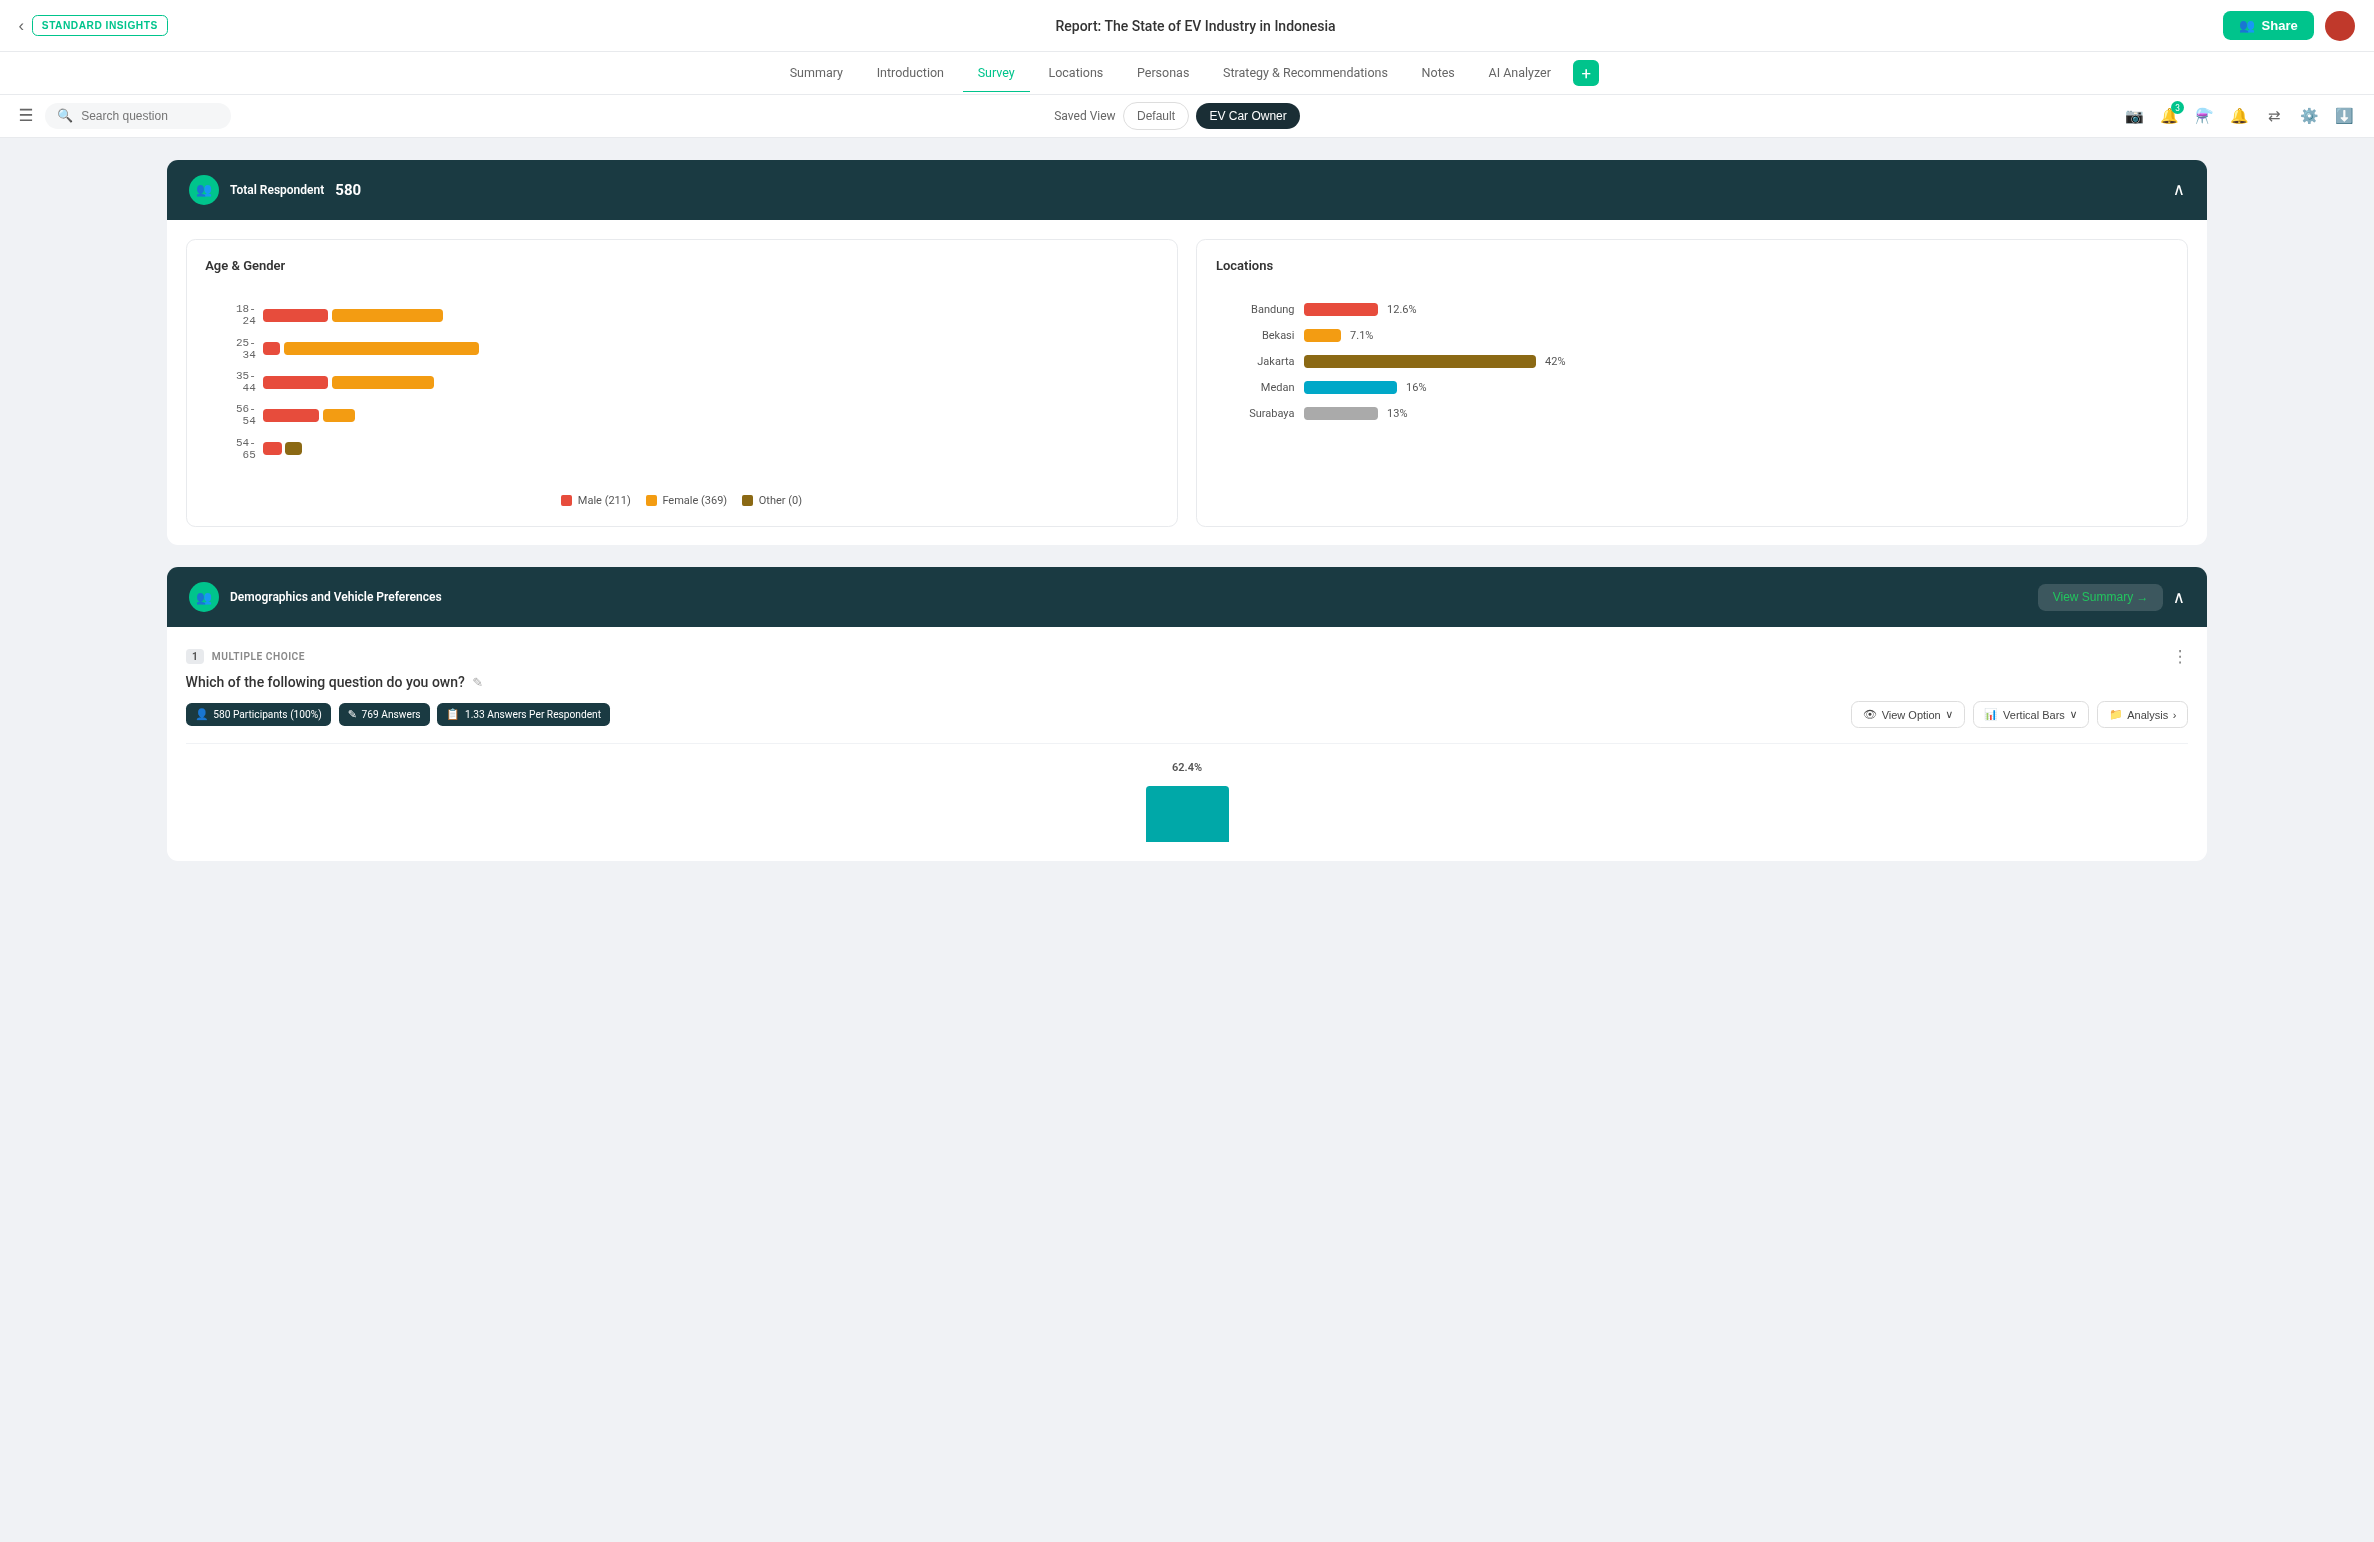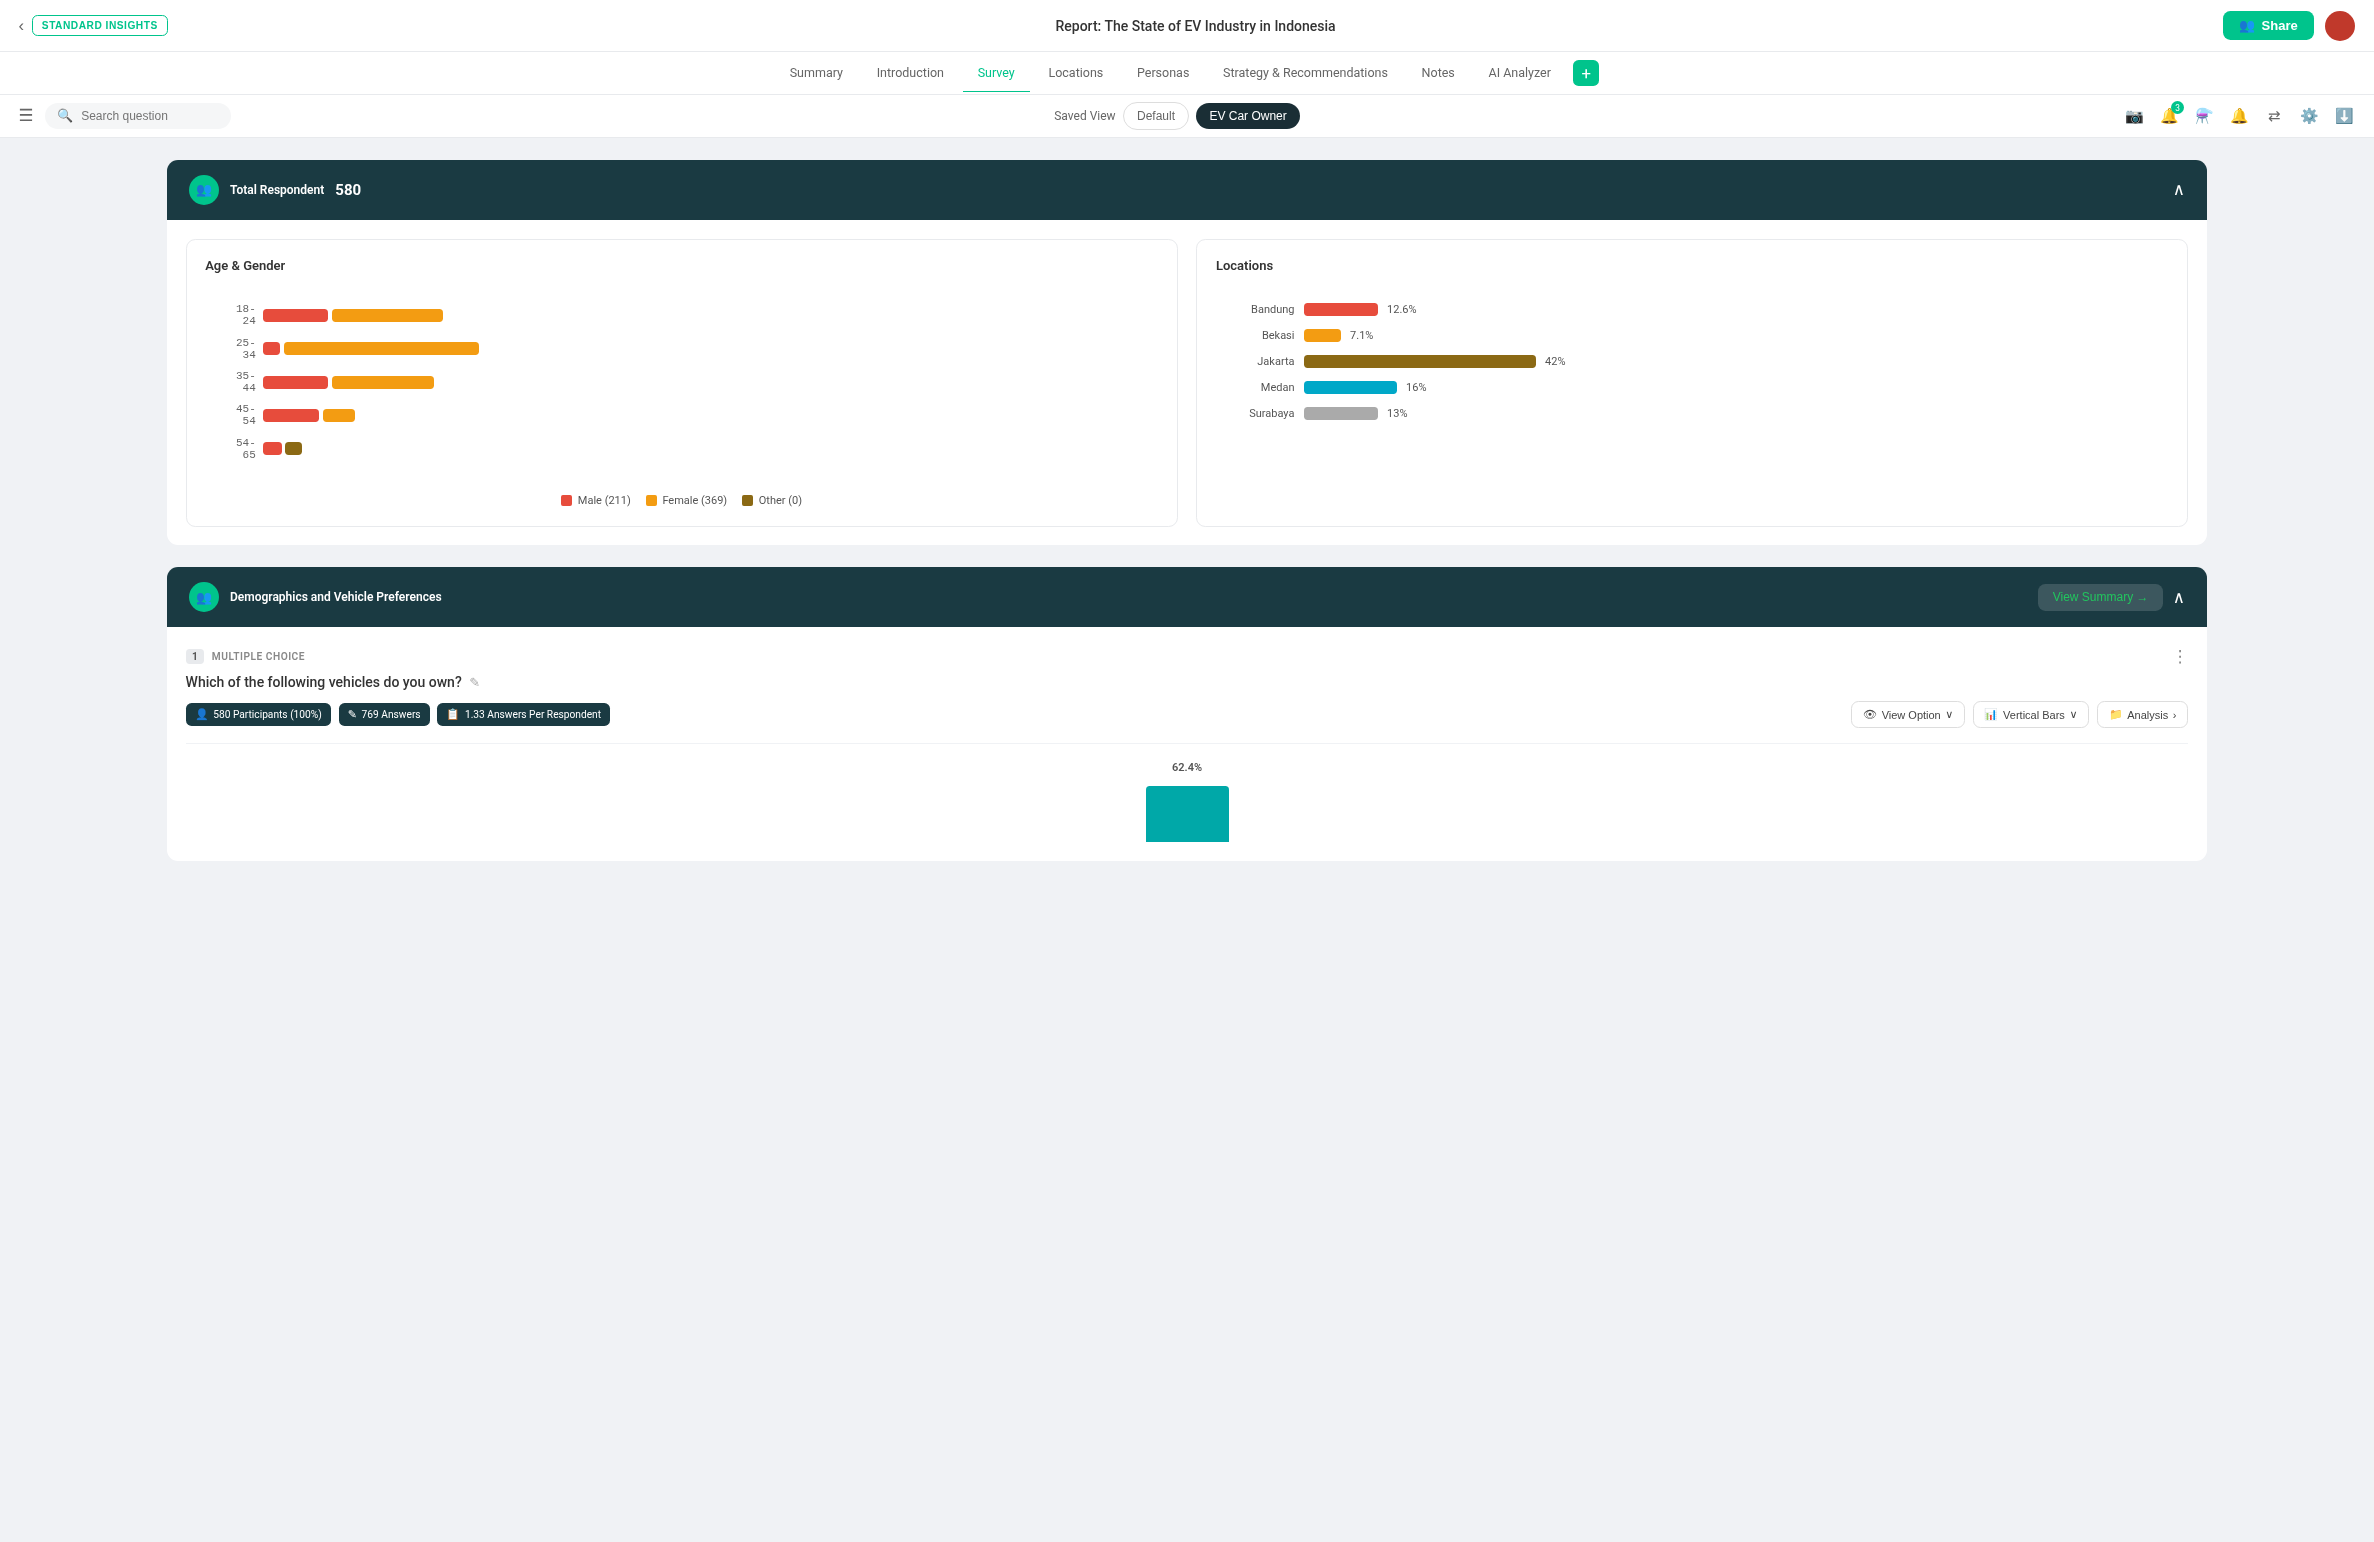--- a/index.html
+++ b/index.html
@@ -171,21 +171,21 @@
             </div>
           </div>
           <div class="age-row">
             <span class="age-label">35-44</span>
             <div class="bar-group">
               <div class="bar bar-red" style="width:65px"></div>
               <div class="bar bar-orange" style="width:102px"></div>
             </div>
           </div>
           <div class="age-row">
-            <span class="age-label">45-54</span>
+            <span class="age-label">56-54</span>
             <div class="bar-group">
               <div class="bar bar-red" style="width:56px"></div>
               <div class="bar bar-orange" style="width:32px"></div>
             </div>
           </div>
           <div class="age-row">
             <span class="age-label">54-65</span>
             <div class="bar-group">
               <div class="bar bar-red" style="width:18.6px"></div>
               <div class="bar bar-brown" style="width:16.7px"></div>
@@ -253,21 +253,21 @@
       </div>
     </div>
 
     <div class="question-container">
       <div class="question-meta">
         <span class="q-number">1</span>
         <span class="q-type">MULTIPLE CHOICE</span>
         <button class="q-menu">⋮</button>
       </div>
       <div class="question-text">
-        <span>Which of the following vehicles do you own?</span>
+        <span>Which of the following question do you own?</span>
         <span class="edit-icon">✎</span>
       </div>
       <div class="stats-row">
         <div class="question-stats">
           <div class="stat-badge">
             <span class="stat-icon">👤</span>
             <span>580 Participants (100%)</span>
           </div>
           <div class="stat-badge">
             <span class="stat-icon">✎</span>

